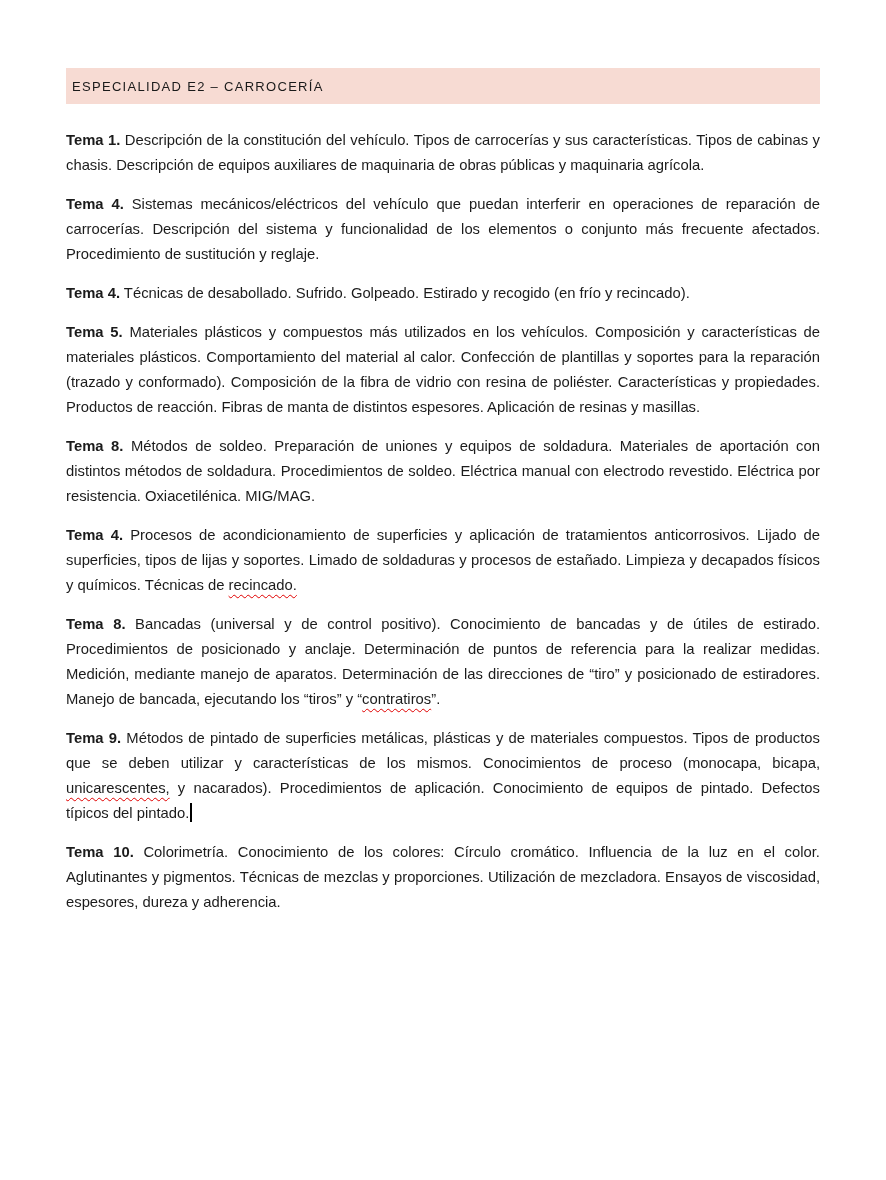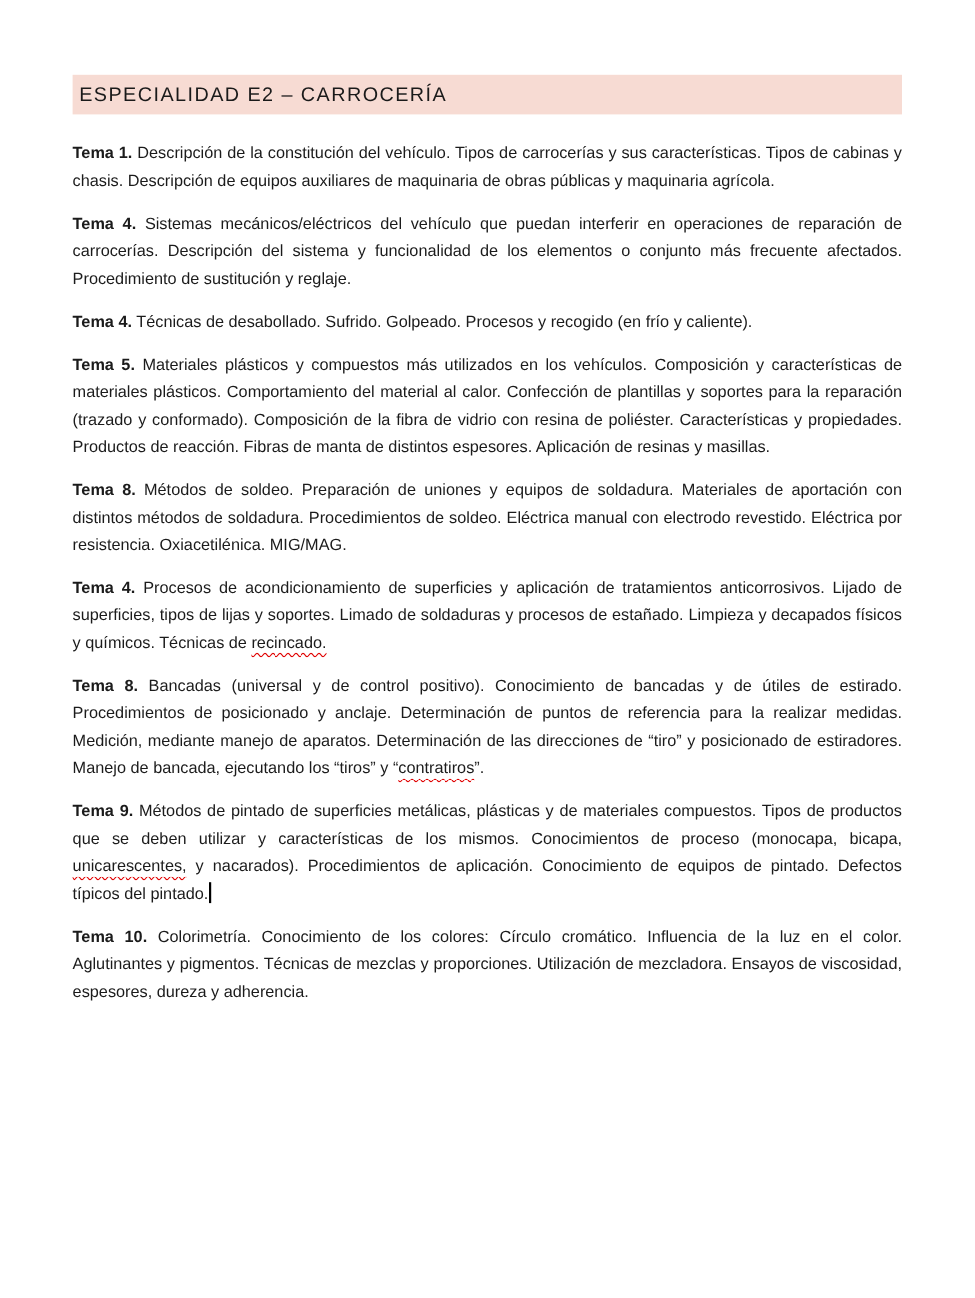--- a/index.html
+++ b/index.html
@@ -26,21 +26,21 @@
   }
   .header-band {
     width: 754px;
     height: 36px;
     background: var(--header-bg);
     display: flex;
     align-items: center;
     padding-left: 6px;
   }
   .header-band .title {
-    font-size: 18px;
+    font-size: 13px;
     letter-spacing: 1.3px;
     color: #1a1a1a;
     white-space: nowrap;
   }
   .topics {
     margin-top: 24px;
     width: 754px;
   }
   p.topic {
     margin: 0 0 14px 0;
@@ -71,21 +71,21 @@
 <div class="page">
   <div class="header-band">
     <span class="title">ESPECIALIDAD E2 – CARROCERÍA</span>
   </div>
   <div class="topics" id="topics">
   <p class="topic"><b class="label">Tema 1.</b><span> Descripción de la constitución del vehículo. Tipos de carrocerías y sus características. Tipos de cabinas y chasis. Descripción de equipos auxiliares de maquinaria de obras públicas y maquinaria agrícola.</span><span class=""></span><span></span></p>
 
   <p class="topic"><b class="label">Tema 4.</b><span> Sistemas mecánicos/eléctricos del vehículo que puedan interferir en operaciones de reparación de carrocerías. Descripción del sistema y funcionalidad de los elementos o conjunto más frecuente afectados. Procedimiento de sustitución y reglaje.</span><span class=""></span><span></span></p>
 
 
-  <p class="topic"><b class="label">Tema 4.</b><span> Técnicas de desabollado. Sufrido. Golpeado. Procesos y recogido (en frío y caliente).</span><span class=""></span><span></span></p>
+  <p class="topic"><b class="label">Tema 4.</b><span> Técnicas de desabollado. Sufrido. Golpeado. Estirado y recogido (en frío y recincado).</span><span class=""></span><span></span></p>
 
   <p class="topic"><b class="label">Tema 5.</b><span> Materiales plásticos y compuestos más utilizados en los vehículos. Composición y características de materiales plásticos. Comportamiento del material al calor. Confección de plantillas y soportes para la reparación (trazado y conformado). Composición de la fibra de vidrio con resina de poliéster. Características y propiedades. Productos de reacción. Fibras de manta de distintos espesores. Aplicación de resinas y masillas.</span><span class=""></span><span></span></p>
 
   <p class="topic"><b class="label">Tema 8.</b><span> Métodos de soldeo. Preparación de uniones y equipos de soldadura. Materiales de aportación con distintos métodos de soldadura. Procedimientos de soldeo. Eléctrica manual con electrodo revestido. Eléctrica por resistencia. Oxiacetilénica. MIG/MAG.</span><span class=""></span><span></span></p>
 
   <p class="topic"><b class="label">Tema 4.</b><span> Procesos de acondicionamiento de superficies y aplicación de tratamientos anticorrosivos. Lijado de superficies, tipos de lijas y soportes. Limado de soldaduras y procesos de estañado. Limpieza y decapados físicos y químicos. Técnicas de </span><span class="squiggle">recincado.</span><span></span></p>
 
   <p class="topic"><b class="label">Tema 8.</b><span> Bancadas (universal y de control positivo). Conocimiento de bancadas y de útiles de estirado. Procedimientos de posicionado y anclaje. Determinación de puntos de referencia para la realizar medidas. Medición, mediante manejo de aparatos. Determinación de las direcciones de “tiro” y posicionado de estiradores. Manejo de bancada, ejecutando los “tiros” y “</span><span class="squiggle">contratiros</span><span>”.</span></p>
 
   <p class="topic"><b class="label">Tema 9.</b><span> Métodos de pintado de superficies metálicas, plásticas y de materiales compuestos. Tipos de productos que se deben utilizar y características de los mismos. Conocimientos de proceso (monocapa, bicapa, </span><span class="squiggle">unicarescentes,</span><span> y nacarados). Procedimientos de aplicación. Conocimiento de equipos de pintado. Defectos típicos del pintado.</span><span class="caret" style="display: inline-block;"></span></p>

